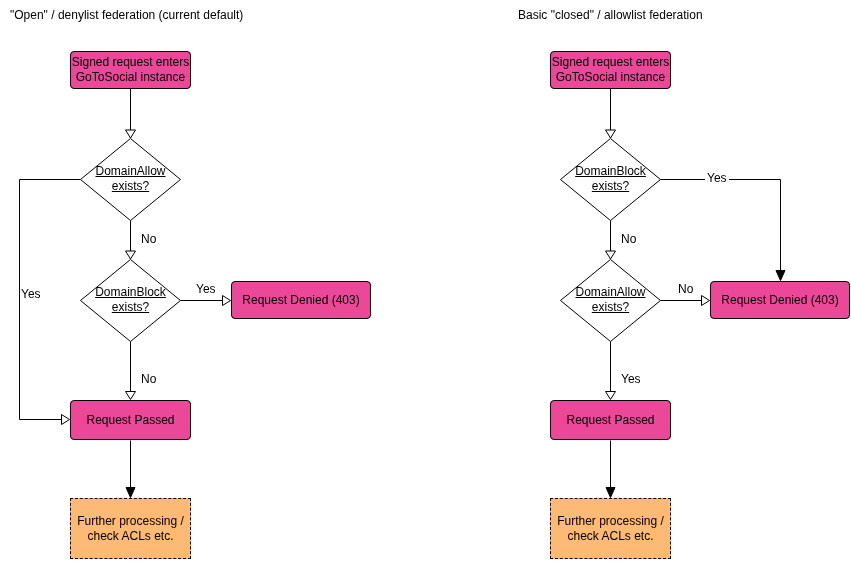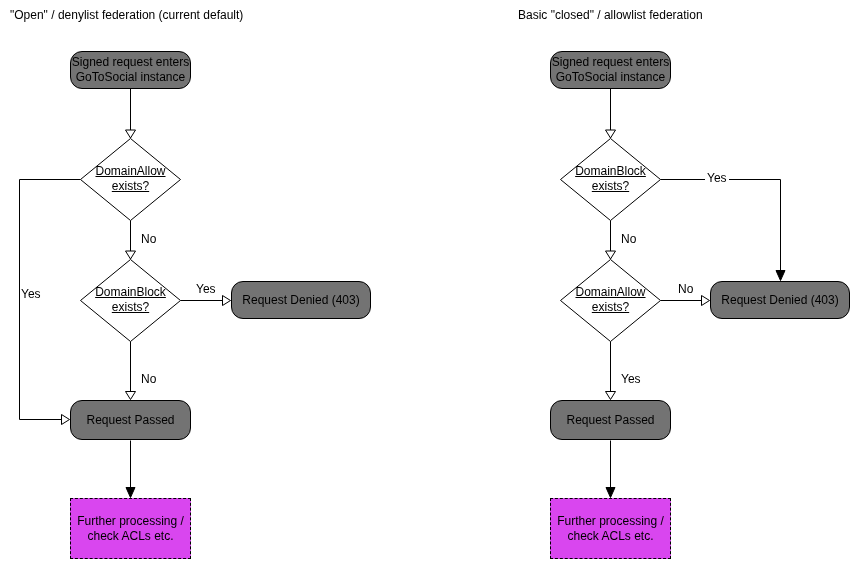--- a/index.html
+++ b/index.html
@@ -8,22 +8,22 @@
     font-family:"Liberation Sans",sans-serif;font-size:12px;color:#000000;
     overflow:hidden;
   }
   .canvas svg{position:absolute;left:0;top:0;}
   .title{position:absolute;white-space:pre;}
   .node{
     position:absolute;box-sizing:border-box;
     display:flex;align-items:center;justify-content:center;
     text-align:center;white-space:pre-line;line-height:15px;
   }
-  .rect{background:#737373;border:1px solid #000000;border-radius:12px;}
-  .dashed{background:#d946ef;border:1px dashed #000000;border-radius:0;}
+  .rect{background:#ec4899;border:1px solid #000000;border-radius:4px;}
+  .dashed{background:#fdba74;border:1px dashed #000000;border-radius:0;}
   .dlabel{
     position:absolute;display:flex;align-items:center;justify-content:center;
     text-align:center;white-space:pre-line;line-height:15px;text-decoration:underline;
   }
   .elabel{position:absolute;line-height:13px;white-space:pre;text-align:right;}
   .onl{background:#ffffff;padding:0 2px;}
 </style>
 </head>
 <body>
 

